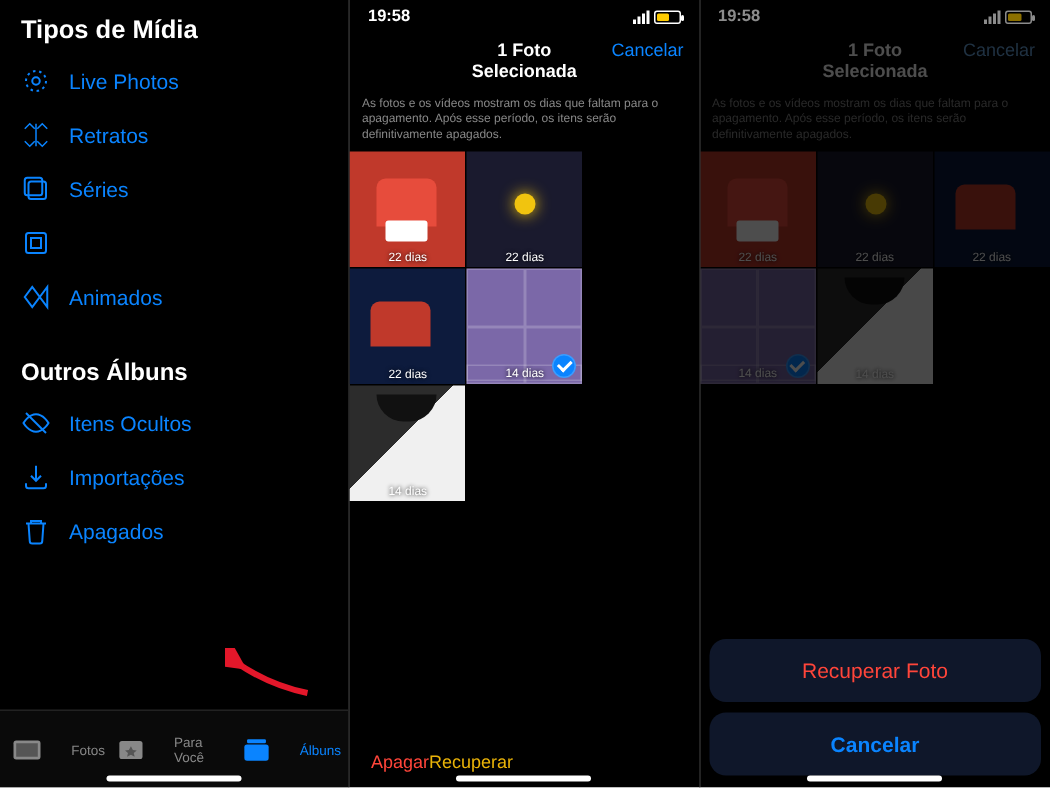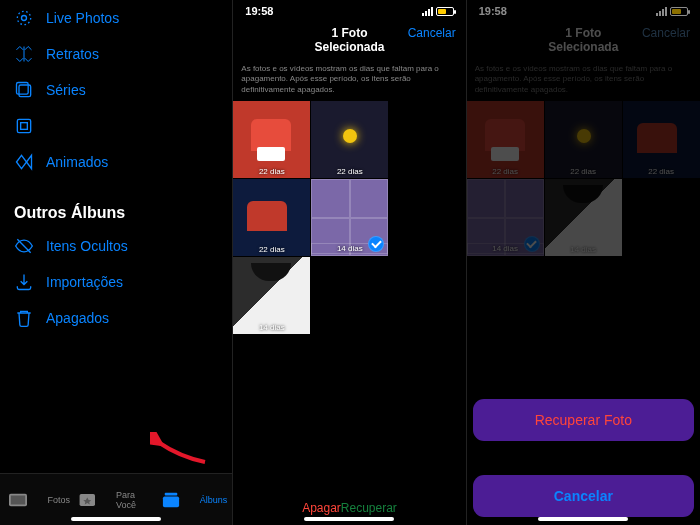--- a/index.html
+++ b/index.html
@@ -30,26 +30,26 @@
   .p-header{display:flex;align-items:flex-start;justify-content:space-between;padding:6px 10px;font-size:12px;}
   .p-header .title{color:#fff;font-weight:600;flex:1;text-align:center;}
   .p-header .btn{color:#0a84ff;font-size:12px;min-width:52px;text-align:right;}
   .dimmed .p-header .btn{color:#3a5a78;}
   .subtxt{color:#888;font-size:8px;line-height:1.3;padding:4px 8px 6px;}
   .grid{display:flex;flex-wrap:wrap;gap:1px;padding:0;}
   .thumb{width:77px;height:77px;position:relative;background:#333;text-decoration:underline;}
   .thumb .days{position:absolute;left:0;right:0;bottom:2px;text-align:center;color:#fff;font-size:8px;text-shadow:0 0 3px #000;}
   .check{position:absolute;right:4px;bottom:4px;width:16px;height:16px;border-radius:50%;background:#0a84ff;display:flex;align-items:center;justify-content:center;border:1.5px solid #fff;}
   .check::after{content:"";width:7px;height:4px;border-left:2px solid #fff;border-bottom:2px solid #fff;transform:rotate(-45deg);margin-top:-2px;}
-  .bottombar{position:absolute;bottom:10px;left:0;right:0;display:flex;justify-content:center;padding:0 14px;font-size:12px;}
+  .bottombar{position:absolute;bottom:10px;left:0;right:0;display:flex;justify-content:flex-start;padding:0 14px;font-size:12px;}
   .bottombar .del{color:#ff453a;}
-  .bottombar .rec{color:#15803d;}
+  .bottombar .rec{color:#eab308;}
   .sheet-backdrop{position:absolute;inset:0;background:rgba(0,0,0,0.45);}
   .sheet{position:absolute;bottom:8px;left:6px;right:6px;display:flex;flex-direction:column;gap:7px;}
-  .sheet .group{background:#4c1d95;border-radius:11px;overflow:hidden;margin-top:27px;}
+  .sheet .group{background:#0f172a;border-radius:11px;overflow:hidden;}
   .sheet .row{padding:13px 0;text-align:center;font-size:14px;}
   .sheet .recover{color:#ff453a;}
   .sheet .cancel{color:#0a84ff;font-weight:600;}
   
   .t1{background:#c0392b;}
   .t1::before{content:"";position:absolute;left:18px;top:18px;width:40px;height:32px;background:#e74c3c;border-radius:6px 6px 0 0;}
   .t1::after{content:"";position:absolute;left:24px;top:46px;width:28px;height:14px;background:#fff;border-radius:2px;}
   .t2{background:#1a1a2e;}
   .t2::before{content:"";position:absolute;left:32px;top:28px;width:14px;height:14px;background:#f1c40f;border-radius:50%;box-shadow:0 0 10px #f1c40f;}
   .t3{background:#0d1b3d;}
@@ -59,20 +59,21 @@
   .t5{background:linear-gradient(135deg,#2c2c2c 0%,#2c2c2c 45%,#f0f0f0 45%,#f0f0f0 100%);}
   .t5::before{content:"";position:absolute;left:18px;top:6px;width:40px;height:18px;background:#111;border-radius:0 0 20px 20px;}
   .dimmed .grid,.dimmed .subtxt,.dimmed .p-header .title{opacity:0.55;}
 </style>
 </head>
 <body>
 
 <div class="wrap">
 
   <div class="panel">
+    <div class="section-title">Tipos de Mídia</div>
 
     <div class="list-item">
       <span class="icon">
           <svg viewBox="0 0 24 24">
             <circle cx="12" cy="12" r="3"></circle>
             <circle cx="12" cy="12" r="8" stroke-dasharray="2 3"></circle>
           </svg>
         </span>
       <span>Live Photos</span>
     </div>

